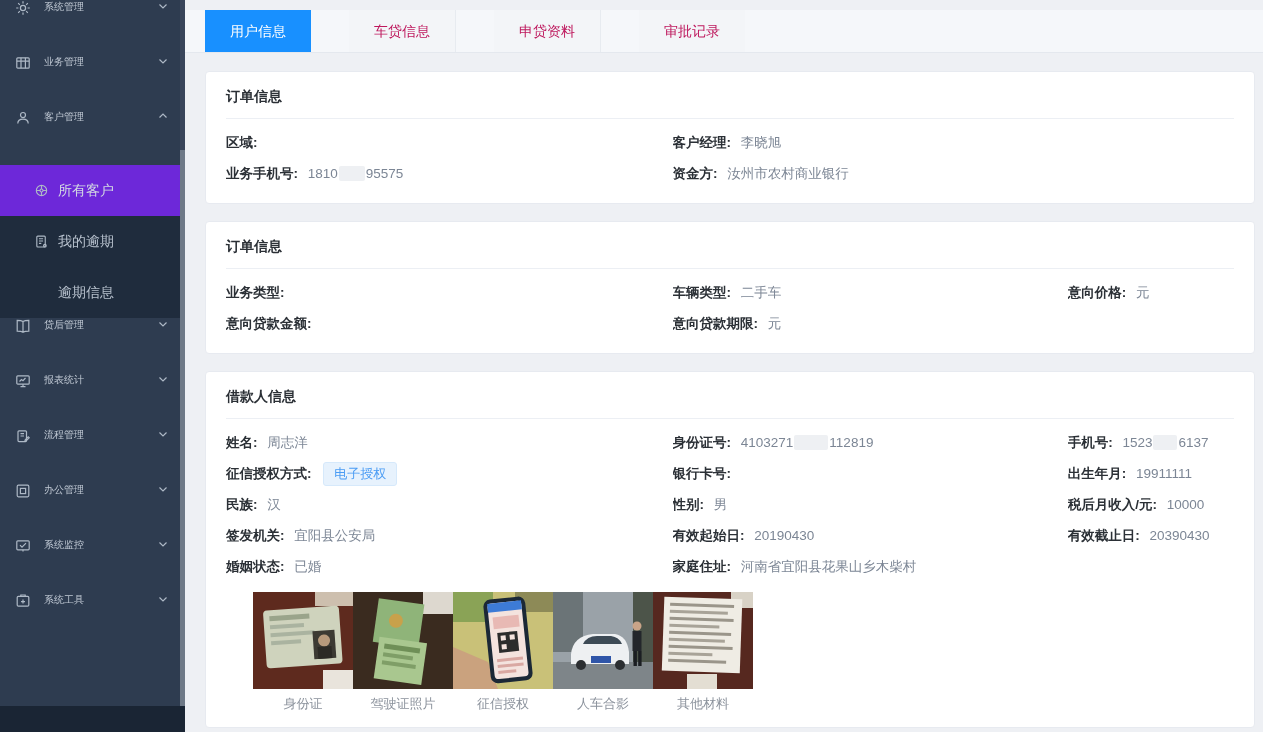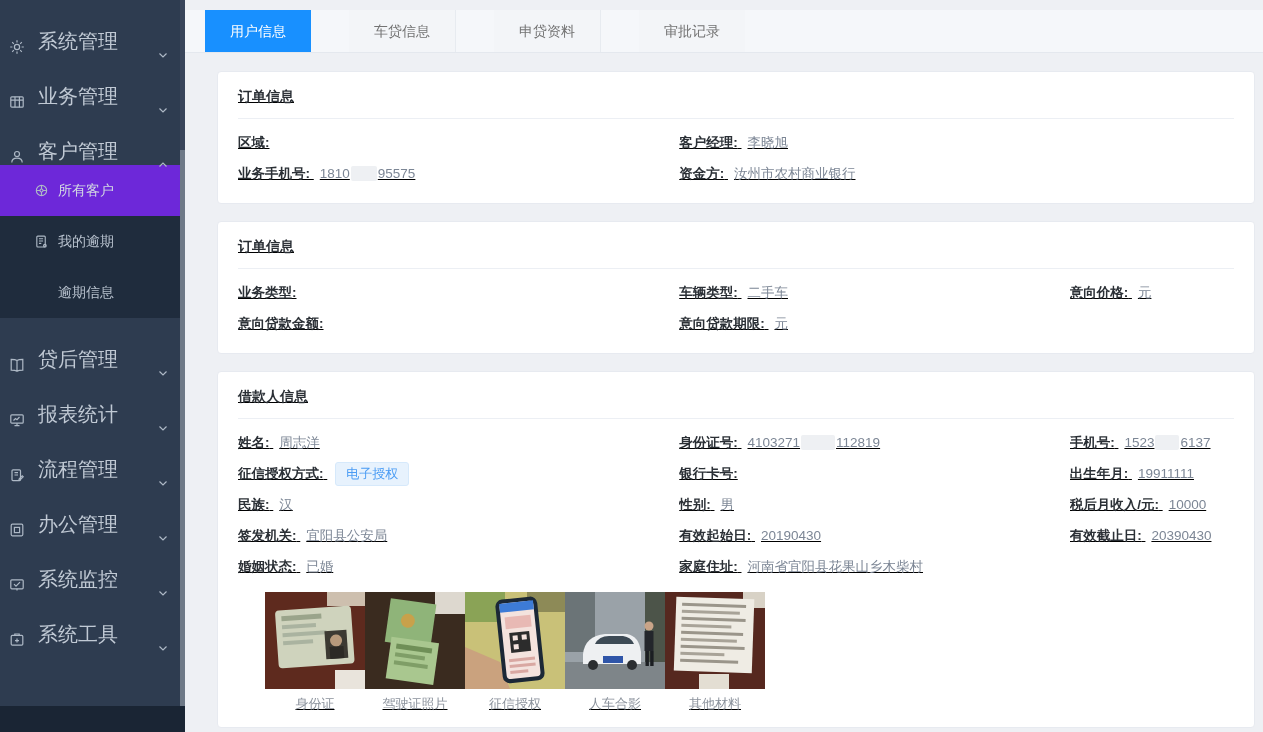--- a/index.html
+++ b/index.html
@@ -1,42 +1,42 @@
 <!DOCTYPE html>
 <html><head>
 <meta charset="utf-8">
 <style>
   * { margin:0; padding:0; box-sizing:border-box; }
   html,body { width:1263px; height:732px; overflow:hidden; font-family:"Liberation Sans","DejaVu Sans",sans-serif; }
   .app { display:flex; width:1263px; height:732px; background:#eef0f4; }
 
   
   .sidebar { position:relative; width:185px; height:732px; background:#2e3c50; flex:0 0 185px; color:#c0c9d4; }
-  .side-item { display:flex; align-items:flex-end; height:55px; padding-left:9px; font-size:20px; cursor:pointer; }
+  .side-item { display:flex; align-items:flex-start; height:55px; padding-left:15px; font-size:10px; cursor:pointer; }
   .side-item .sicon { width:16px; height:16px; margin-right:13px; display:inline-flex; }
   .side-item .slabel { flex:0 0 auto; }
   .side-item .chev { margin-left:auto; margin-right:16px; width:12px; height:12px; color:#8d99a8; }
   .submenu { background:#1f2c3d; }
   .sub-item { display:flex; align-items:center; height:51px; padding-left:34px; font-size:14px; color:#b8c2ce; cursor:pointer; }
   .sub-item.active { background:#6d28d9; color:#d3dae2; }
   .sub-item .sicon { width:15px; height:15px; margin-right:9px; display:inline-flex; }
   .sub-item.noicon { padding-left:58px; }
   .side-footer { position:absolute; left:0; right:0; bottom:0; height:26px; background:#1a2534; }
   .side-scroll { position:absolute; right:0; top:0; width:5px; height:100%; background:#39455a; }
   .side-scroll .thumb { position:absolute; top:150px; bottom:0; width:5px; background:#6e7987; }
   svg.ic { stroke:#aeb9c6; stroke-width:1.2; fill:none; width:100%; height:100%; }
 
   
   .main { flex:1; display:flex; flex-direction:column; background:#eef0f4; min-width:0; }
   .tabbar-wrap { padding-top:10px; background:#eef0f4; }
   .tabbar { display:flex; padding-left:20px; background:#f5f7fa; border-bottom:1px solid #e4e8ee;gap:38px; }
-  .tab { height:42px; line-height:42px; padding:0 25px; font-size:14px; color:#737373; background:#f3f5f8; border-right:1px solid #e7ebf0; cursor:pointer; }
+  .tab { height:42px; line-height:42px; padding:0 25px; font-size:14px; color:#be185d; background:#f3f5f8; border-right:1px solid #e7ebf0; cursor:pointer; }
   .tab:last-child { border-right:none; }
   .tab.active { background:#1890ff; color:#ffffff; border-right:none; }
-  .content { flex:1; overflow:hidden; padding:18px 8px 0 32px;text-decoration:underline; }
+  .content { flex:1; overflow:hidden; padding:18px 8px 0 20px; }
 
   .card { background:#fff; border:1px solid #e7eaf0; border-radius:4px; margin-bottom:17px; padding:0 20px; }
   .card-title { font-size:14px; font-weight:bold; color:#2b3036; padding:16px 0 12px 0; border-bottom:1px solid #eceff4; }
   .card-body { padding:8px 0 14px 0; }
   .frow { display:grid; grid-template-columns:44.3% 39.2% auto; align-items:center; height:31px; }
   .cell { white-space:nowrap; overflow:hidden; font-size:13.5px; }
   .flabel { font-weight:bold; color:#2b3036; }
   .fvalue { color:#7c8695; margin-left:6px; }
   .fvalue.joined { margin-left:0; }
   .tag { display:inline-block; margin-left:8px; background:#e7f2fd; border:1px solid #d6e9fb; color:#4a9cf4; font-size:13px; height:24px; line-height:22px; padding:0 10px; border-radius:3px; }

